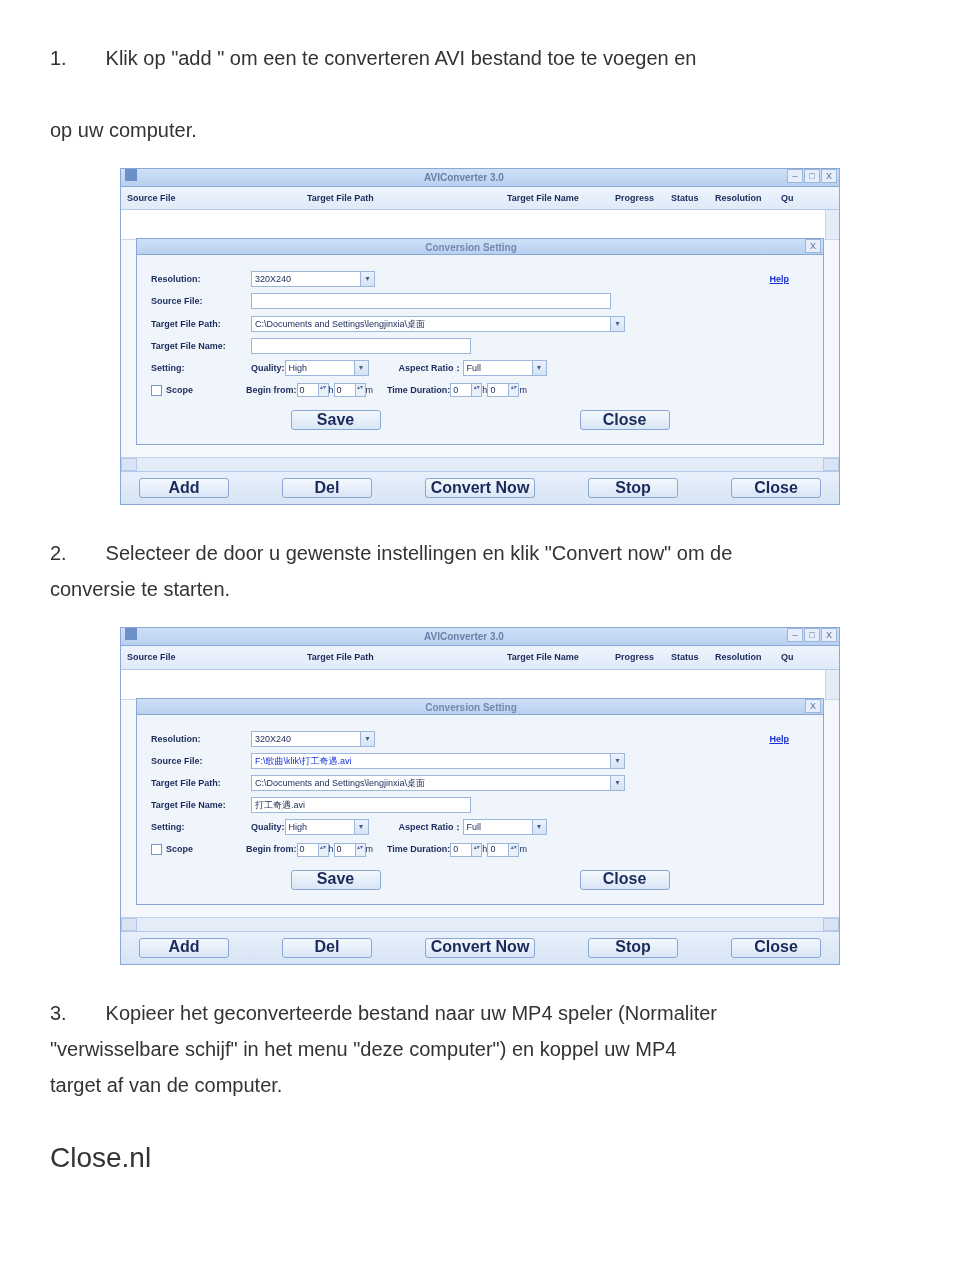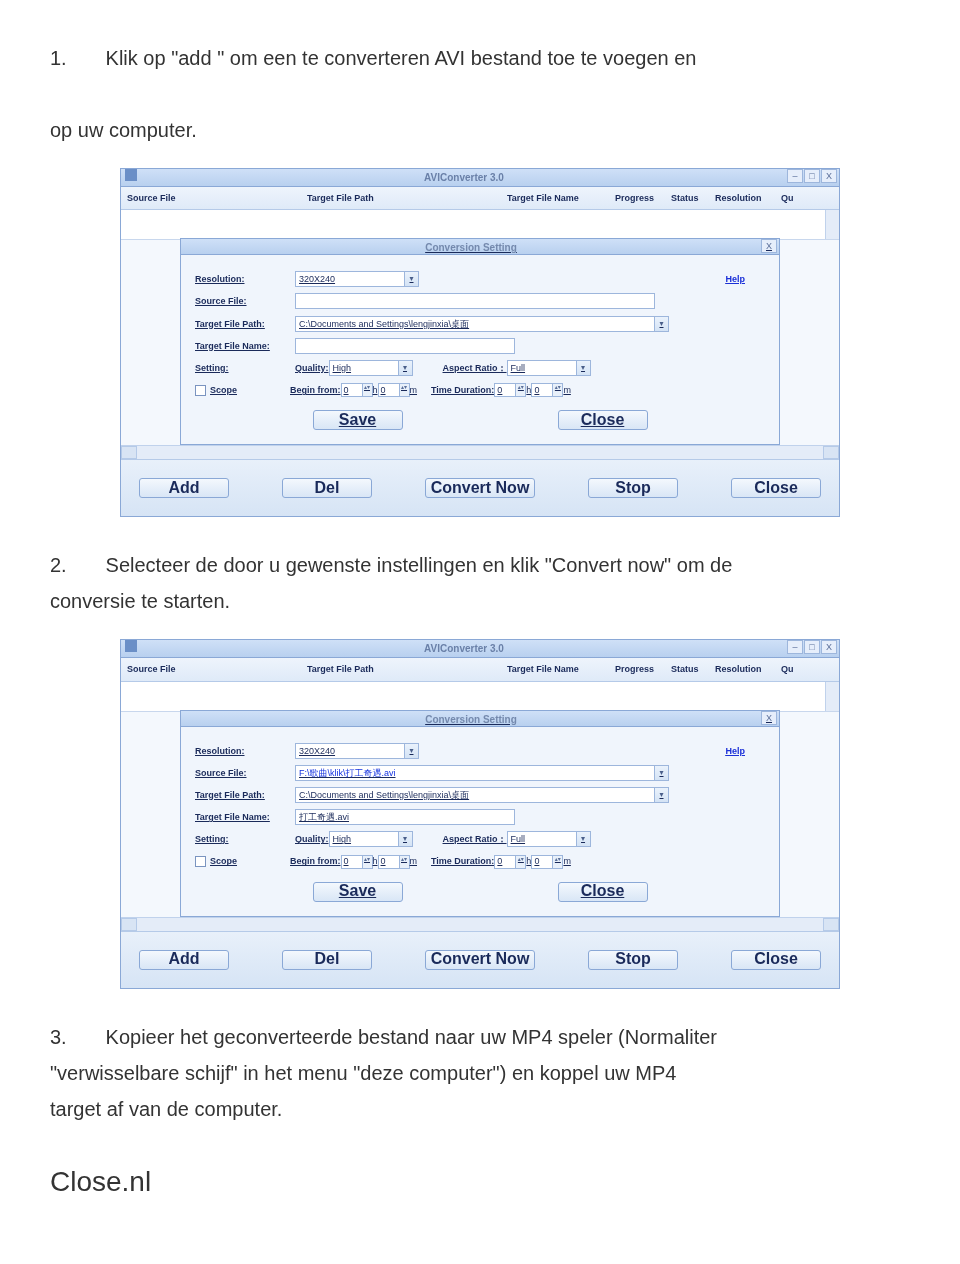--- a/index.html
+++ b/index.html
@@ -80,27 +80,26 @@
     position: relative;
   }
   .scroll-stub {
     position: absolute;
     right: 0; top: 0; bottom: 0;
     width: 14px;
     background: #e4ecf8;
     border-left: 1px solid #c0d2ec;
   }
   .dialog {
-    margin: 0 auto;
-    width: 600px;
+    margin: 12px auto;
+    width: 688px;
     border: 1px solid #8aa8d6;
     background: #f0f5fc;
     position: relative;
     margin-top: -2px;
-    text-decoration: underline;
   }
   .dialog .titlebar { height: 16px; }
   .dialog .titlebar .title { color: #7489ad; }
   .dialog-body {
     padding: 10px 14px 12px;
   }
   .form-row {
     display: flex;
     align-items: center;
     margin: 6px 0;
@@ -201,21 +200,21 @@
     top: 0; bottom: 0;
     width: 14px;
     background: #d8e4f4;
     border: 1px solid #b5cae8;
   }
   .h-scroll::before { left: 0; }
   .h-scroll::after { right: 0; }
   .bottom-toolbar {
     display: flex;
     justify-content: space-between;
-    padding: 18px 18px;
+    padding: 6px 18px;
     background: linear-gradient(#e8f0fa,#d6e4f5);
     border-top: 1px solid #b5cae8;
   }
   .bottom-toolbar .btn { min-width: 90px; }
   .blue-text { color: #1432e0; }
 </style>
 </head>
 <body>
 
 <div class="paragraph">

